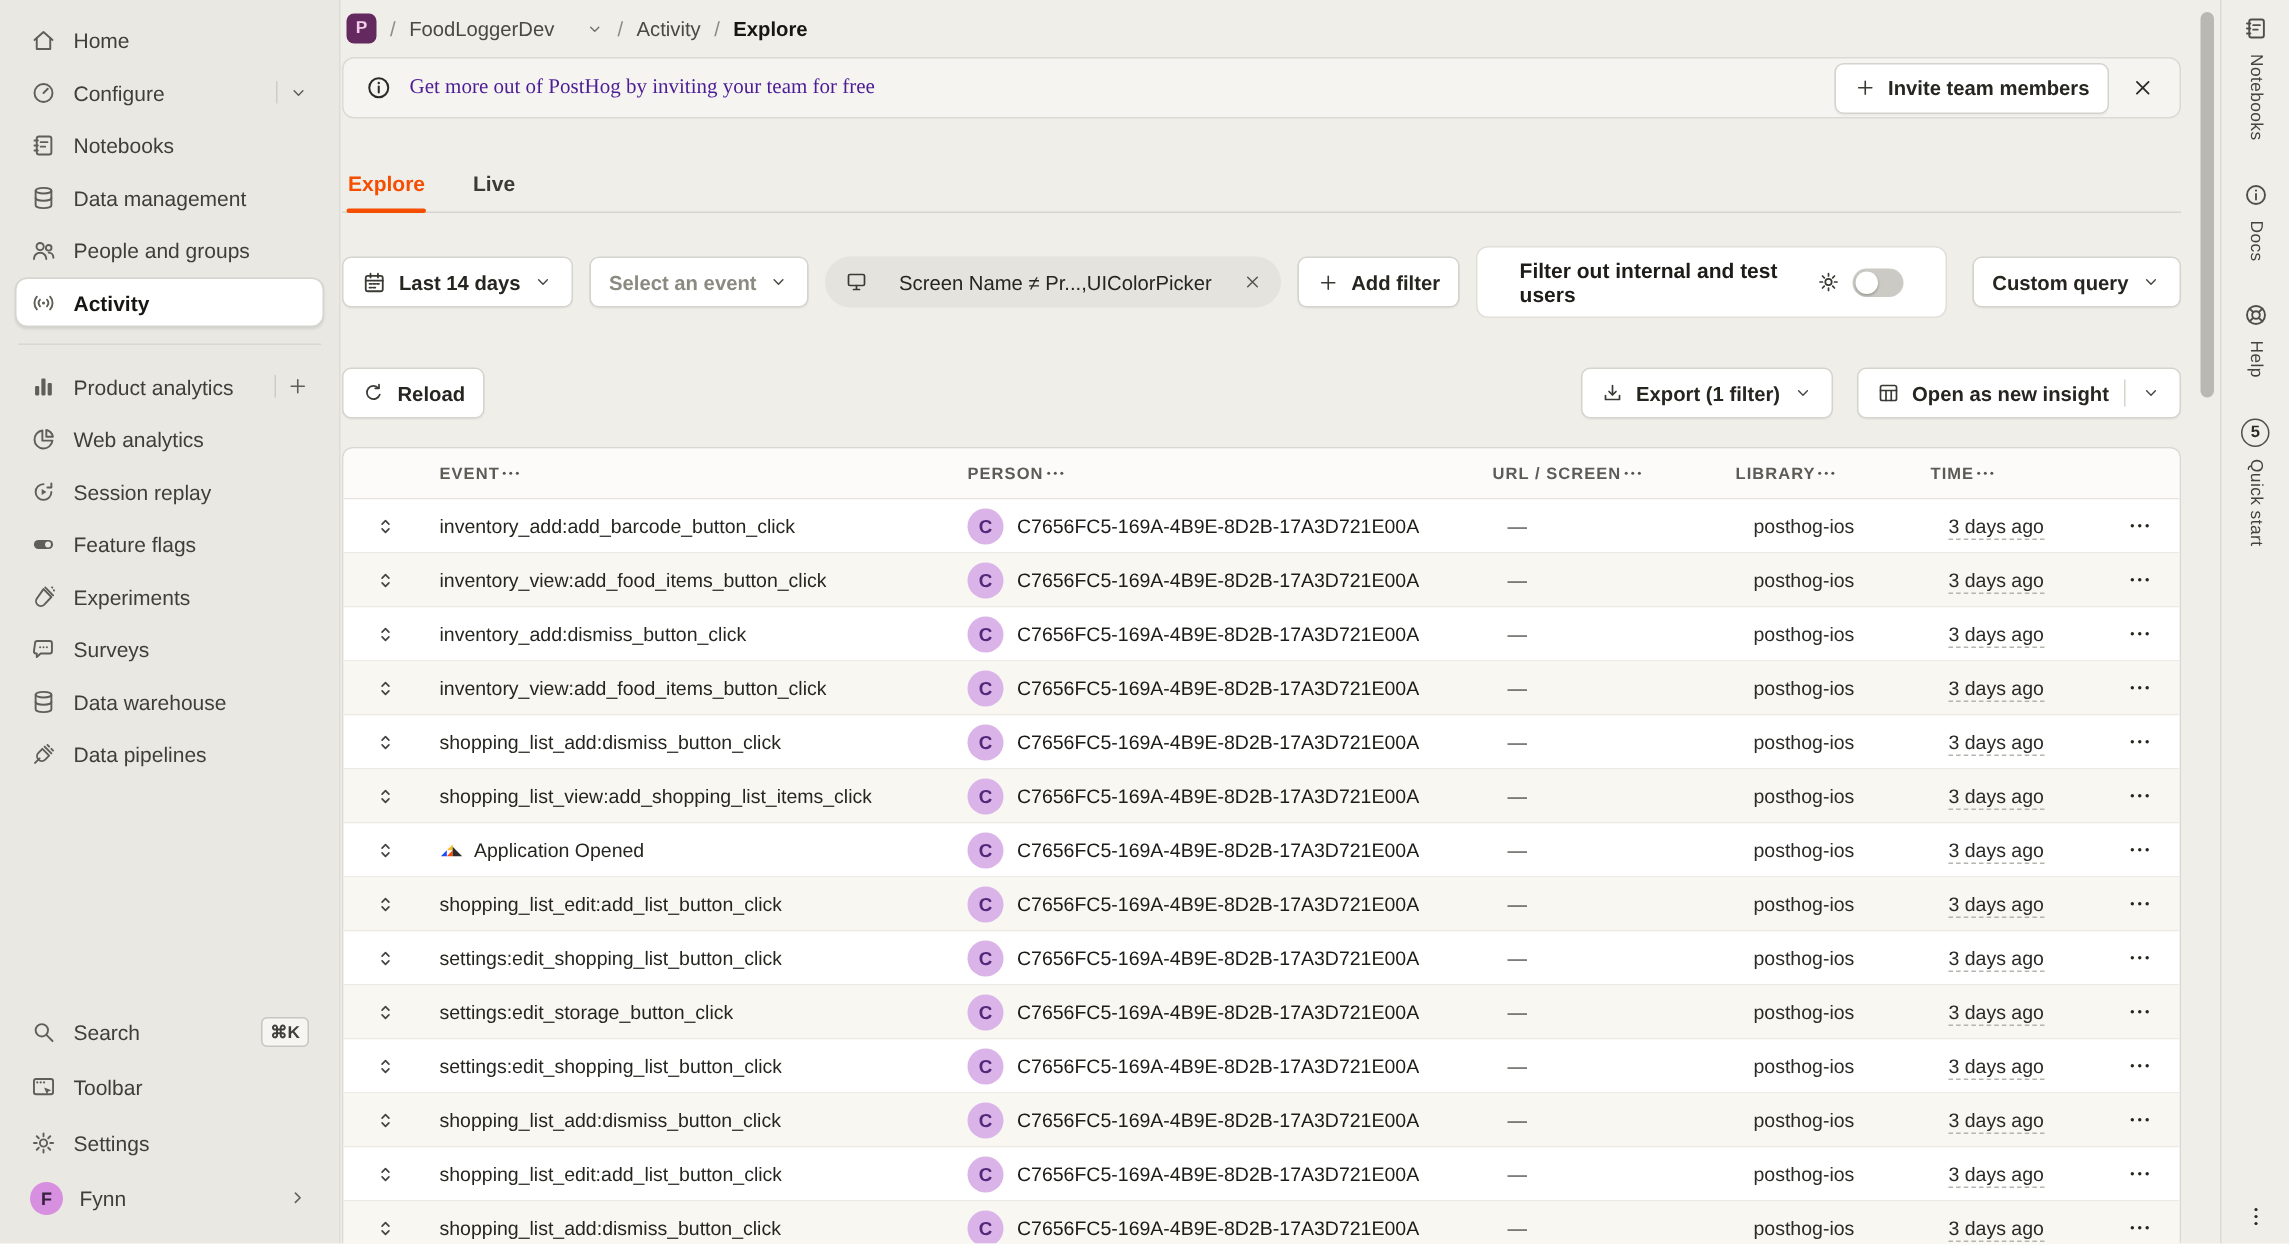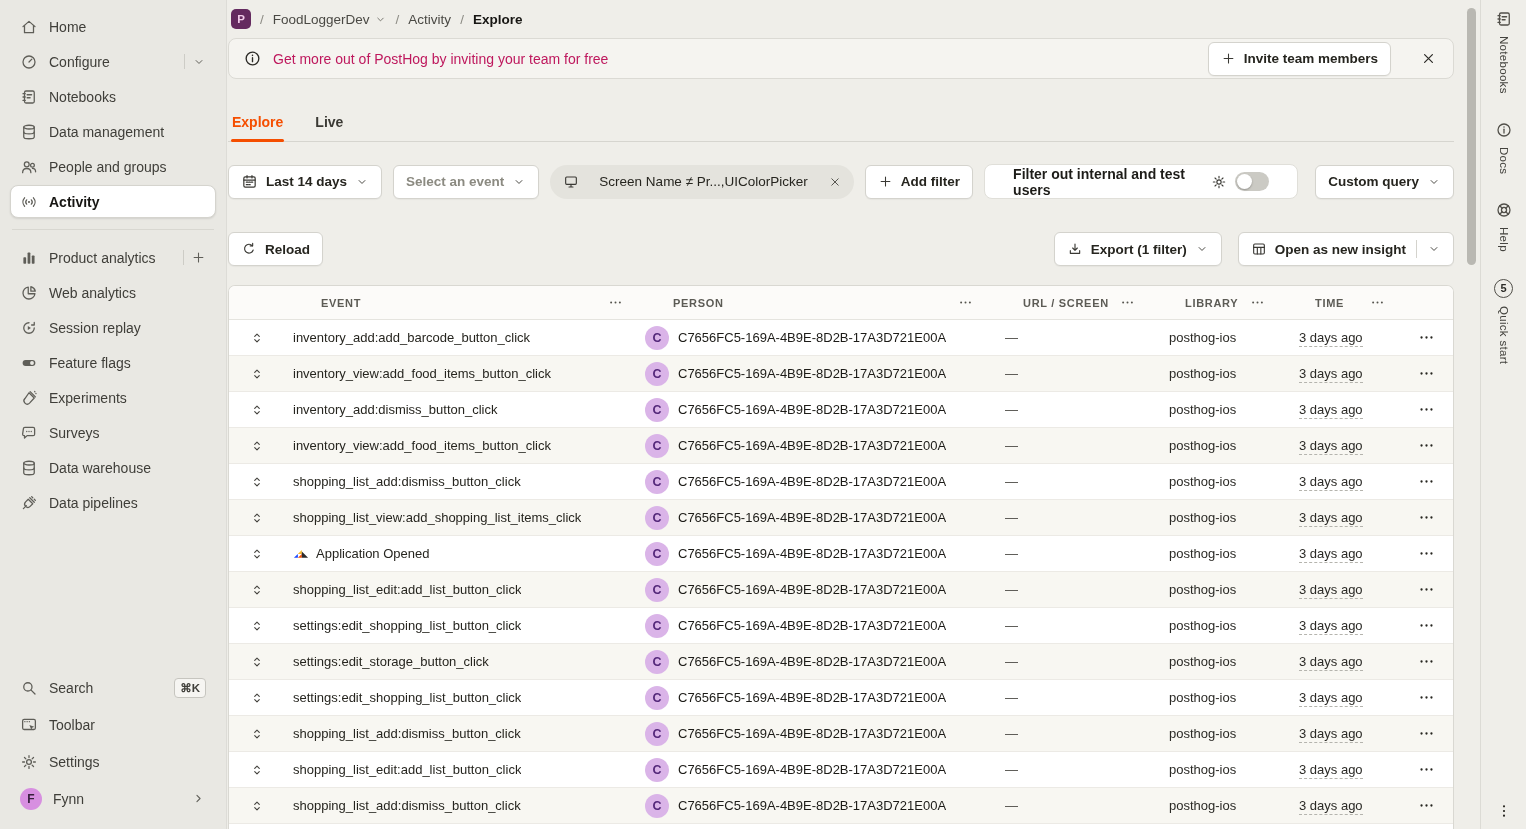--- a/index.html
+++ b/index.html
@@ -44,32 +44,32 @@
   .avatar.user-f { width:22px; height:22px; background:#d78fe0; font-size:12px; color:#36203c; }
   .avatar.person-c { width:24px; height:24px; background:#dab4e8; font-size:12.5px; color:#54287a; }
 
   
   .main { flex:1; display:flex; flex-direction:column; padding:0 26px 0 1px; position:relative; min-width:0; }
   .topbar { height:38px; display:flex; align-items:center; gap:9px; padding-left:3px; font-size:13.5px; }
   .crumb-badge {
     width:20px; height:20px; border-radius:5px; background:#642a5f; color:#f2cdea;
     font-weight:700; font-size:11.5px; display:flex; align-items:center; justify-content:center;
   }
-  .crumb { color:#4a4944; display:flex; align-items:center; gap:4px; cursor:pointer; }
+  .crumb { color:#4a4944; display:flex; align-items:center; gap:20px; cursor:pointer; }
   .crumb-sep { color:#8d8c85; }
   .crumb.current { font-weight:700; color:#171613; }
   .crumb .chev { color:#6f6e67; display:flex; }
 
   .banner {
     height:41px; background:#f5f4f0; border:1px solid #dbdad4; border-radius:8px;
     display:flex; align-items:center; gap:11px; padding:0 14px;
   }
   .banner-icon { display:flex; color:#2b2a26; }
-  .banner-msg { font-size:14px; color:#be185d; }
-  .banner-right { margin-left:auto; display:flex; align-items:center; gap:27px; }
+  .banner-msg { font-size:14px; color:#4c1d95;font-family:Liberation Serif, serif; }
+  .banner-right { margin-left:auto; display:flex; align-items:center; gap:12px; }
   .icon-btn { display:flex; align-items:center; color:#2b2a26; cursor:pointer; background:none; border:none; padding:2px; }
 
   .btn {
     display:inline-flex; align-items:center; gap:8px; background:#fff;
     border:1px solid #d4d3cd; border-radius:6px; height:34px; padding:0 12px;
     font-size:13.5px; font-weight:700; color:#26251f; cursor:pointer;
     box-shadow:0 1px 1px rgba(0,0,0,.04); font-family:inherit; white-space:nowrap;
   }
   .btn .bicon { display:flex; color:#3a3934; }
   .btn .chev { display:flex; color:#4a4944; }
@@ -83,41 +83,41 @@
 
   .filter-row { display:flex; align-items:center; gap:11px; margin-top:22px; }
   .chip {
     display:flex; align-items:center; gap:20px; background:#e4e3dd; border-radius:17px;
     height:34px; padding:0 12px 0 13px; font-size:13.5px; color:#26251f; cursor:pointer; white-space:nowrap;
   }
   .chip .cicon { display:flex; color:#3a3934; }
   .chip .x { display:flex; color:#55544e; cursor:pointer; }
   .filter-right { margin-left:auto; display:flex; align-items:center; gap:17px; }
   .internal-box {
-    background:#fff; border:1px solid #e0dfd9; border-radius:8px; height:35px;
+    background:#fff; border:1px solid #e0dfd9; border-radius:8px; height:48px;
     display:flex; align-items:center; gap:8px; padding:0 28px; font-size:14px; font-weight:600; color:#1d1c18;
   }
   .gear-sm { display:flex; color:#3a3934; cursor:pointer; }
   .toggle { width:34px; height:19px; border-radius:10px; background:#cbcac4; position:relative; cursor:pointer; flex:none; }
   .toggle .knob { position:absolute; left:2px; top:2px; width:15px; height:15px; border-radius:50%; background:#fff; box-shadow:0 1px 2px rgba(0,0,0,.28); }
 
   .action-row { display:flex; align-items:center; margin-top:33px; }
   .action-right { margin-left:auto; display:flex; align-items:center; gap:16px; }
 
   
   .table-card {
     margin-top:19px; background:#fff; border:1px solid #d9d8d2; border-bottom:none;
     border-radius:7px 7px 0 0; overflow:hidden; flex:1;
   }
   .t-header {
     display:grid; grid-template-columns:var(--cols); align-items:center; height:34px;
     border-bottom:1px solid #e5e4df; background:#fcfbf9;
     font-size:11px; font-weight:700; letter-spacing:.7px; color:#5c5b55;
   }
-  .th-cell { display:flex; align-items:center; justify-content:space-between; padding:0 14px 0 8px;margin-left:28px; }
+  .th-cell { display:flex; align-items:center; justify-content:flex-start; padding:0 14px 0 8px; }
   .th-dots { display:flex; color:#55544e; cursor:pointer; }
   .t-row {
     display:grid; grid-template-columns:var(--cols); align-items:center; height:36px;
     border-bottom:1px solid #eceae5; font-size:13px; background:#fff;
   }
   .t-row.stripe { background:#f8f7f2; }
   .cell-expand { display:flex; justify-content:center; }
   .expander { display:flex; color:#44433e; cursor:pointer; }
   .cell-event { display:flex; align-items:center; gap:7px; padding-left:8px; color:#26251f; min-width:0; }
   .event-name { white-space:nowrap; overflow:hidden; text-overflow:ellipsis; cursor:pointer; }

